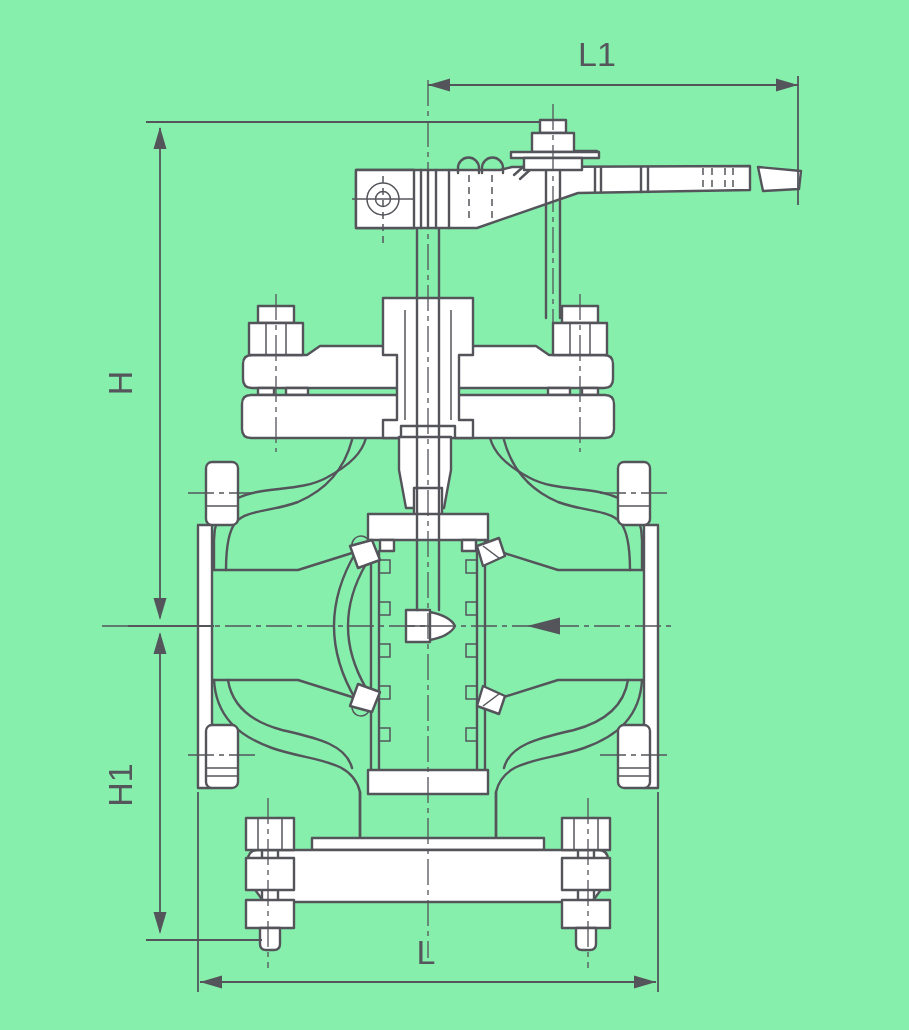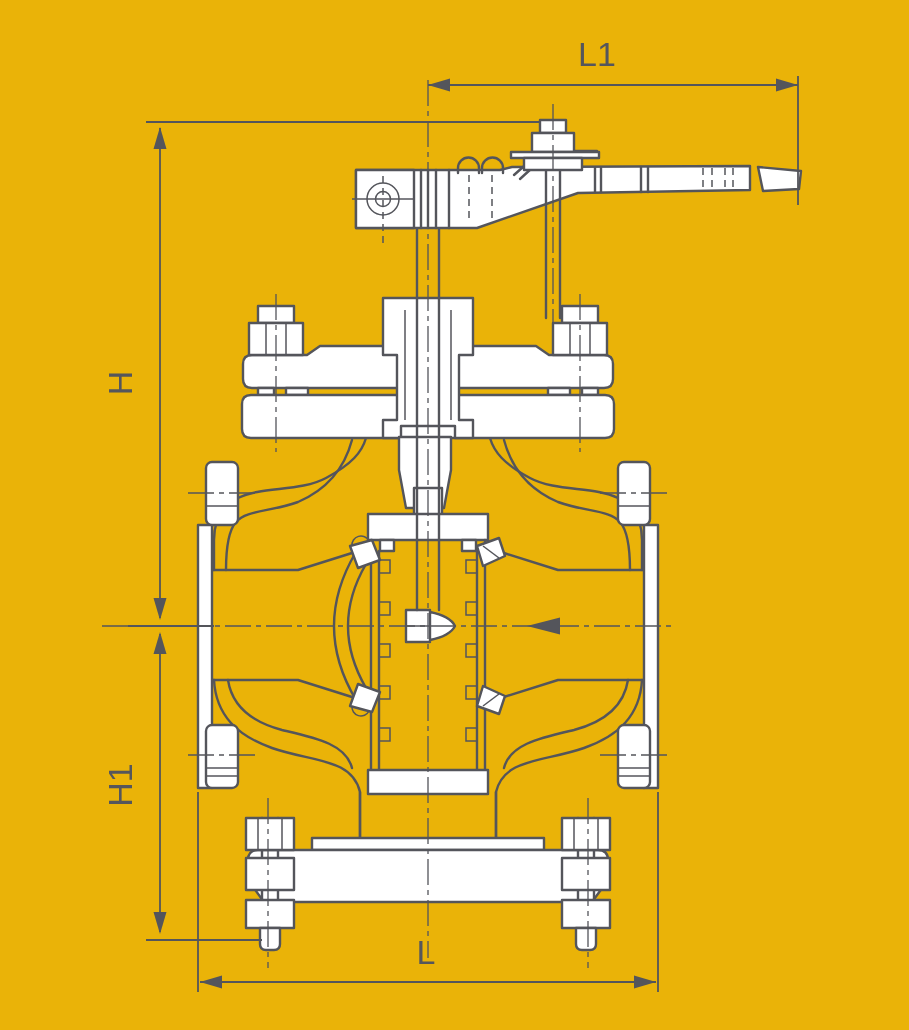--- a/index.html
+++ b/index.html
@@ -1,16 +1,16 @@
 <!DOCTYPE html>
 <html><head>
 <meta charset="utf-8">
 <style>
   html,body{margin:0;padding:0;background:#ffffff;}
-  .stage{width:909px;height:1030px;position:relative;background:#eab308;overflow:hidden;}
+  .stage{width:909px;height:1030px;position:relative;background:#86efac;overflow:hidden;}
   svg{display:block;}
   .ol{fill:none;stroke:#54555b;stroke-width:2.4;stroke-linejoin:round;stroke-linecap:round;}
   .olf{fill:#ffffff;stroke:#54555b;stroke-width:2.4;stroke-linejoin:round;}
   .thin{fill:none;stroke:#54555b;stroke-width:1.5;}
   .dim{fill:none;stroke:#54555b;stroke-width:1.8;}
   .cl{fill:none;stroke:#54555b;stroke-width:1.3;stroke-dasharray:26 5 5 5;}
   .dash{fill:none;stroke:#54555b;stroke-width:1.5;stroke-dasharray:7 5;}
   .arr{fill:#54555b;stroke:none;}
   .lbl{font-family:"Liberation Sans","DejaVu Sans",sans-serif;font-size:34px;fill:#55565c;}
 </style>

